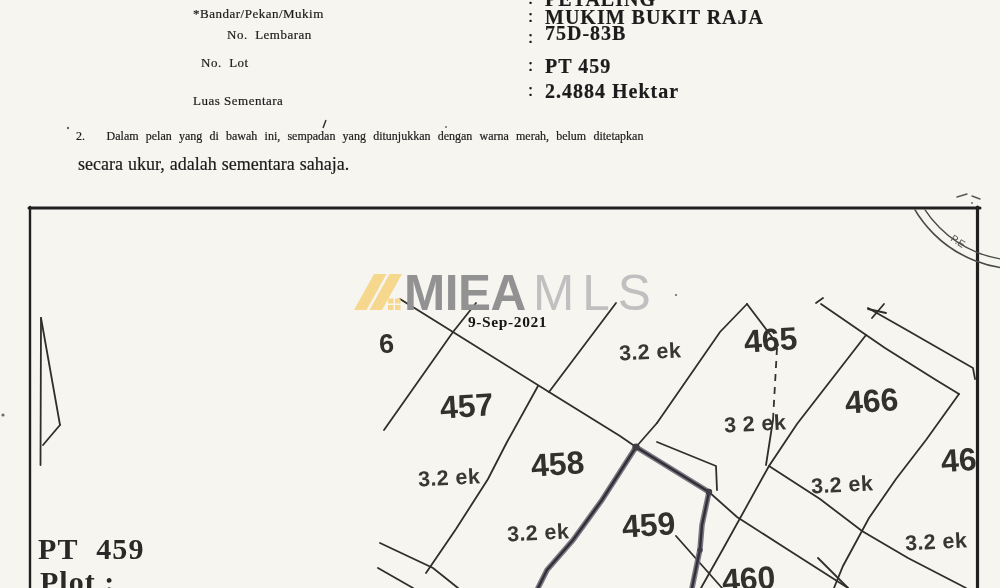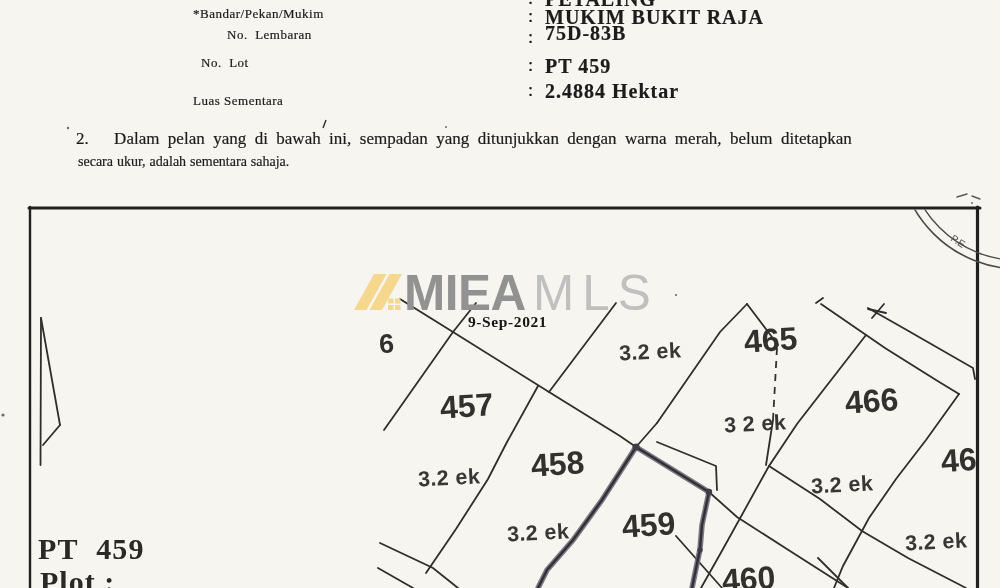--- a/index.html
+++ b/index.html
@@ -39,23 +39,23 @@
 
   <div class="val" style="left:545px;top:55px;">PT 459</div>
 
   <div class="lab" style="left:193px;top:80px;margin-top:13px;">Luas Sementara</div>
 
   <div class="col" style="left:528px;top:80px;">:</div>
 
   <div class="val" style="left:545px;top:80px;">2.4884 Hektar</div>
 </div>
 
-<div style="position:absolute;left:76px;top:129px;font-size:17px;white-space:pre;word-spacing:4.2px;">2.   <span style="word-spacing:4.2px;">Dalam pelan yang di bawah ini, sempadan yang ditunjukkan dengan warna merah, belum ditetapkan</span></div>
-
-<div style="position:absolute;left:78px;top:153.5px;font-size:14px;white-space:pre;word-spacing:0.5px;">secara ukur, adalah sementara sahaja.</div>
+<div style="position:absolute;left:76px;top:129px;font-size:12px;white-space:pre;word-spacing:4.2px;">2.   <span style="word-spacing:4.2px;">Dalam pelan yang di bawah ini, sempadan yang ditunjukkan dengan warna merah, belum ditetapkan</span></div>
+
+<div style="position:absolute;left:78px;top:153.5px;font-size:18px;white-space:pre;word-spacing:0.5px;">secara ukur, adalah sementara sahaja.</div>
 
 <svg width="1000" height="588" viewBox="0 0 1000 588">
   <defs>
     <clipPath id="stampclip">
         <rect x="855" y="209.5" width="145" height="90"></rect>
       </clipPath>
   </defs>
   <g stroke-linecap="round" fill="none">
 
     <line x1="29" y1="208" x2="980" y2="208" stroke="#20201e" stroke-width="3"></line>

